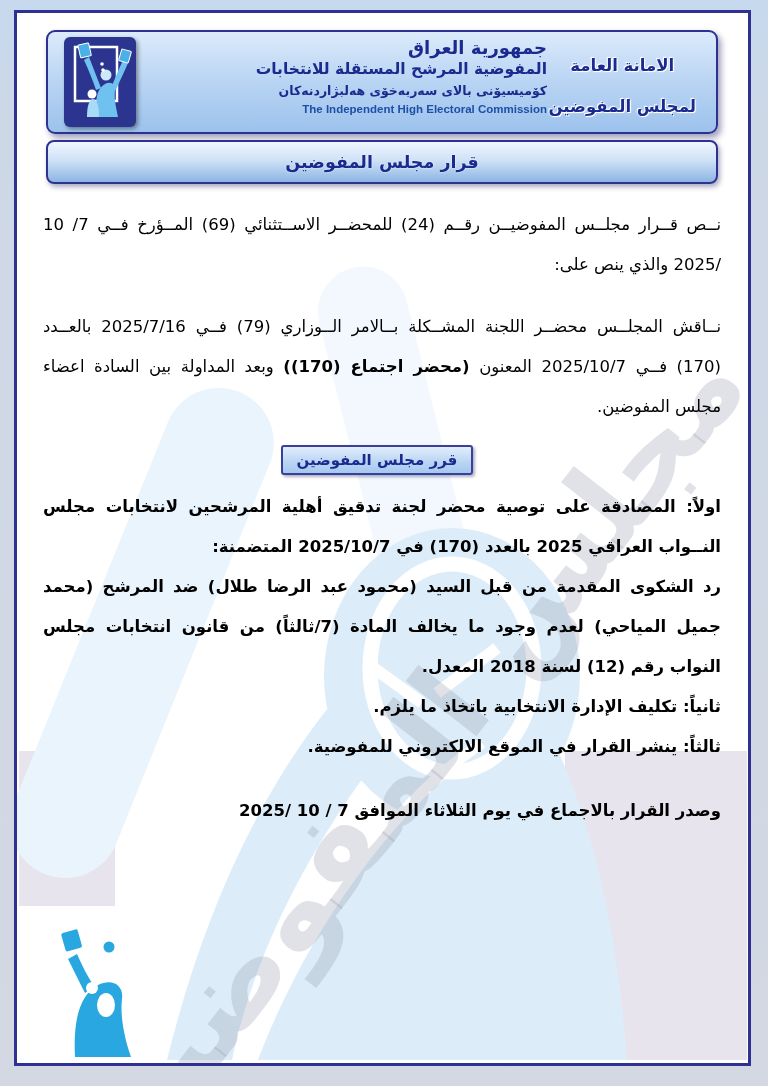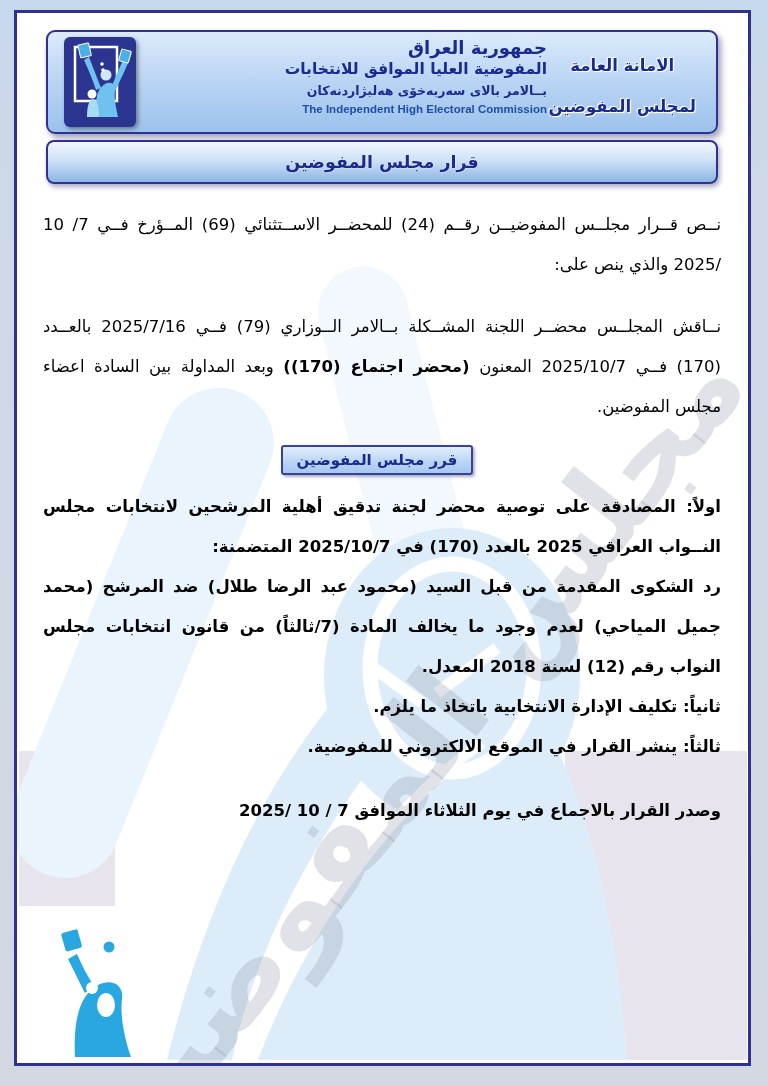--- a/index.html
+++ b/index.html
@@ -139,22 +139,22 @@
           <circle cx="28" cy="57" r="4.5" fill="#ffffff"></circle>
           <path d="M23 80 C23 69 25 63 29 62 C33 63 35 69 35 80 Z" fill="#a8dcf6"></path>
         </svg>
       </div>
       <div class="org-block">
         <div>الامانة العامة</div>
         <div>لمجلس المفوضين</div>
       </div>
       <div class="center-block">
         <div class="c-line1">جمهورية العراق</div>
-        <div class="c-line2">المفوضية العليا الموافق للانتخابات</div>
-        <div class="c-line3">بــالامر بالاى سەربەخۆى هەلبژاردنەكان</div>
+        <div class="c-line2">المفوضية المرشح المستقلة للانتخابات</div>
+        <div class="c-line3">كۆميسيۆنى بالاى سەربەخۆى هەلبژاردنەكان</div>
         <div class="c-line4">The Independent High Electoral Commission</div>
       </div>
     </div>
 
     <div class="title-bar">
       <span>قرار مجلس المفوضين</span>
     </div>
 
     <div class="body-area">
       <p class="p p-intro1">نــص قــرار مجلــس المفوضيــن رقــم (24) للمحضــر الاســتثنائي (69) المــؤرخ فــي 7/ 10 /2025 والذي ينص على:</p>

